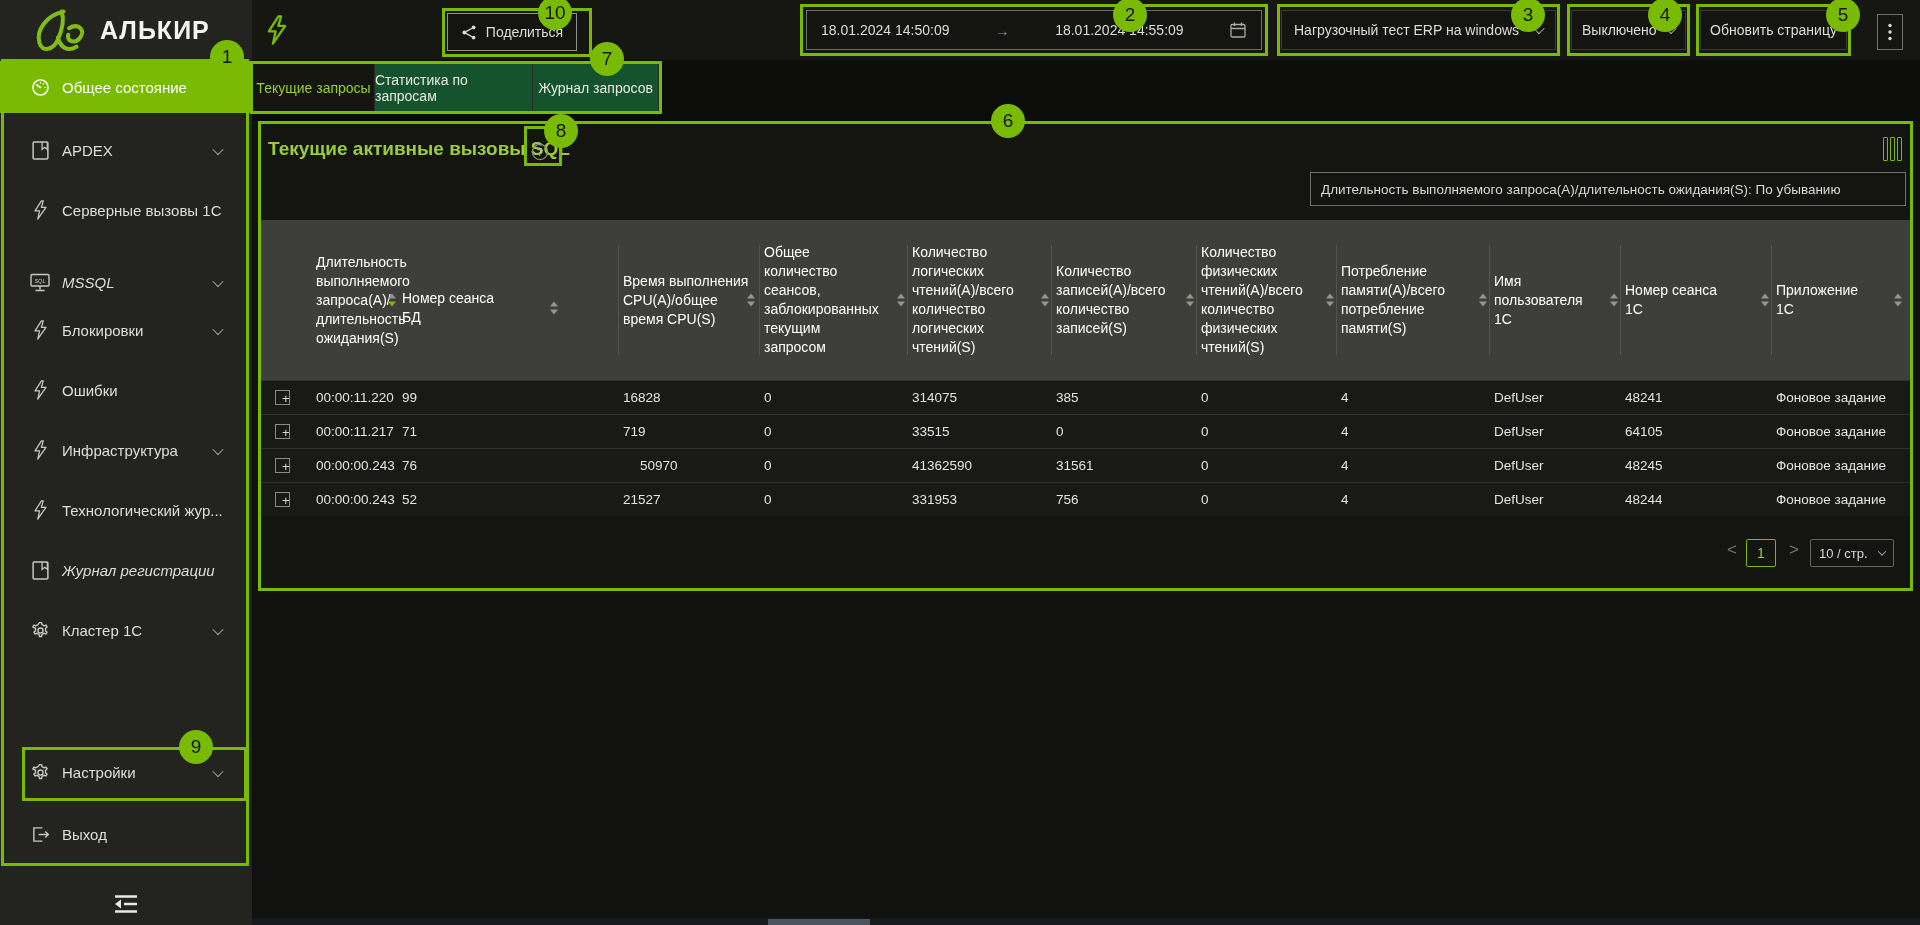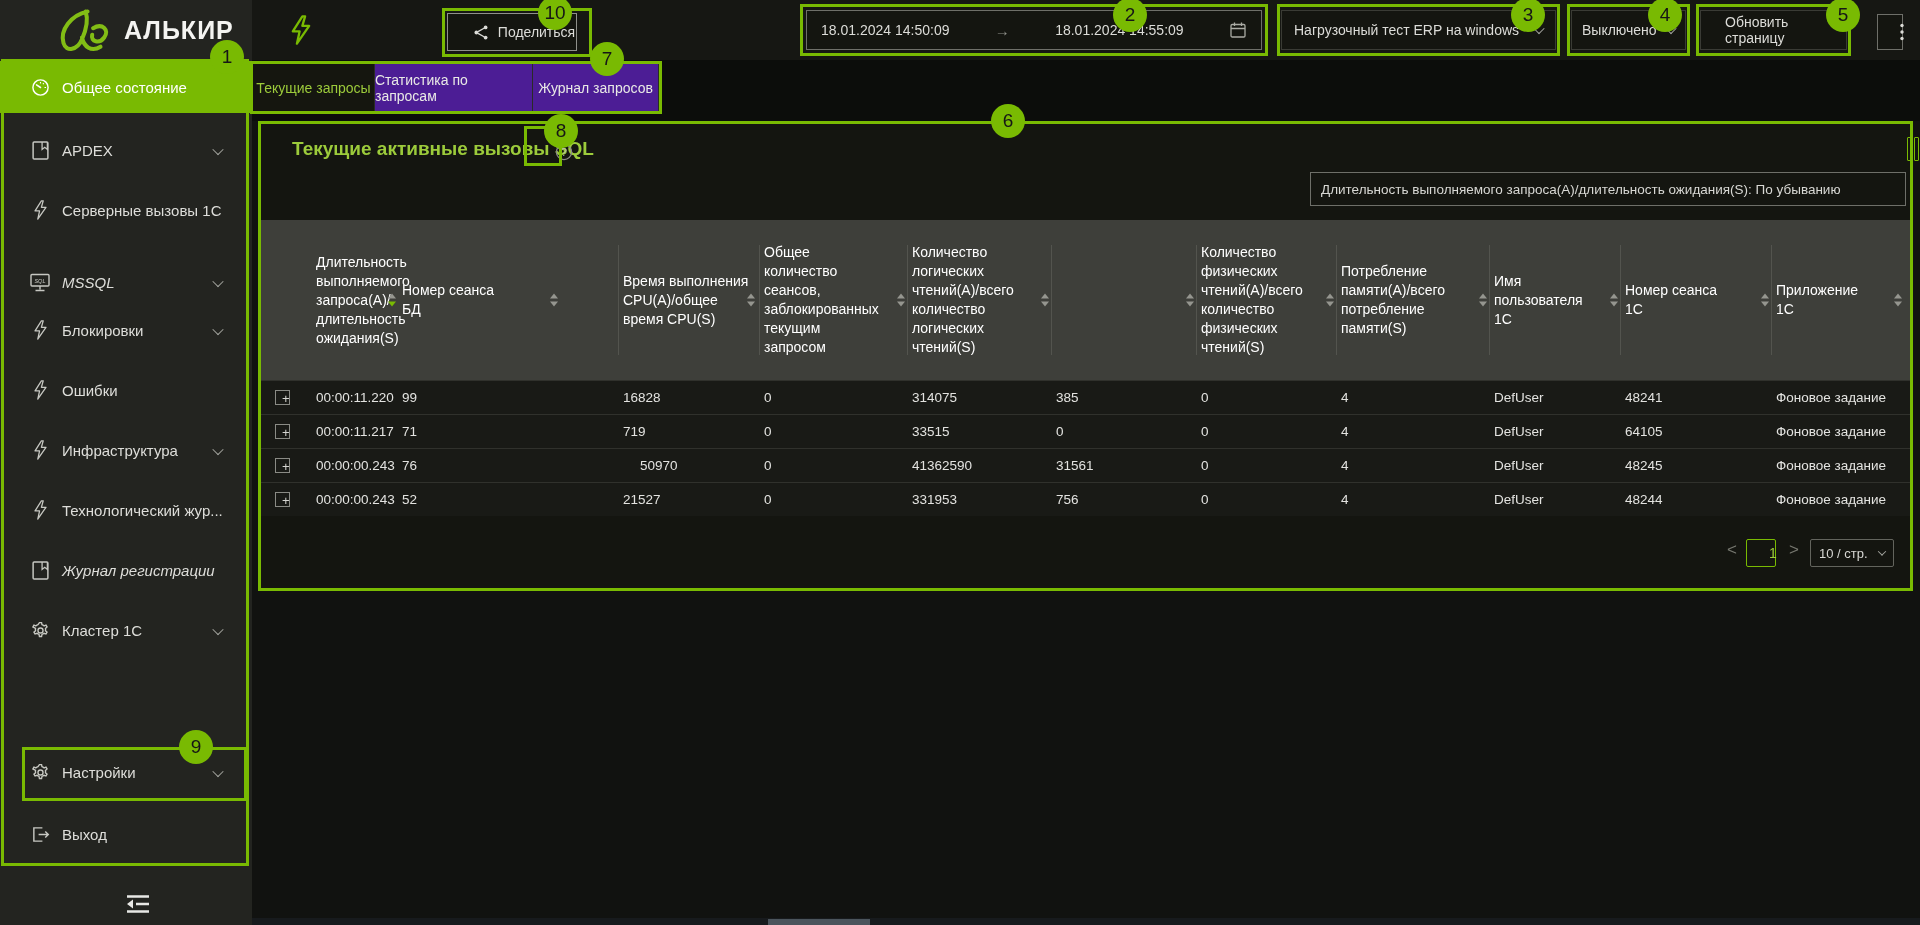--- a/index.html
+++ b/index.html
@@ -1,38 +1,38 @@
 <!DOCTYPE html>
 <html><head>
 <meta charset="utf-8">
 <style>
   html,body{margin:0;padding:0;background:#000;}
   *{box-sizing:border-box;}
   #stage{position:relative;width:1920px;height:925px;overflow:hidden;
          background:#111210;font-family:"Liberation Sans",sans-serif;color:#e4e4e1;}
-  .abs{position:absolute;padding-left:24px;}
+  .abs{position:absolute;}
 
   
   #topbar{left:0;top:0;width:1920px;height:60px;background:#161713;}
   #page-title{left:313px;top:0;height:60px;line-height:60px;font-size:27px;font-weight:700;color:#f1f1ee;}
   .ctrl{border:1px solid #6e6f69;background:#141510;display:flex;align-items:center;color:#dcdcd8;font-size:14px;}
   .ctrl-borderless{border:1px solid #3a3b35;}
   .chev{display:inline-block;width:8px;height:8px;border-right:1.6px solid #a3a49e;border-bottom:1.6px solid #a3a49e;transform:rotate(45deg) translate(-1px,-1px);}
   
   #sidebar{left:0;top:0;width:252px;height:925px;background:#232420;}
   .nav-item{position:absolute;left:0;width:252px;height:52px;display:flex;align-items:center;cursor:pointer;color:#dededa;font-size:15px;}
   .nav-item .nicon{position:absolute;left:30px;width:20px;height:20px;color:#c7c8c2;display:flex;align-items:center;justify-content:center;}
   .nav-item .nlabel{position:absolute;left:62px;white-space:nowrap;}
   .nav-item .nchev{position:absolute;left:214px;top:23px;}
   .nav-item.active{background:#79ba02;color:#fff;}
   .nav-item.active .nicon{color:#fff;}
   
   #tabrow{left:252px;top:60px;width:1668px;height:61px;background:#0c0d0b;}
   .tab{position:absolute;top:64px;height:47px;display:flex;align-items:center;justify-content:center;
-       background:#4c1d95;color:#e9e9e6;font-size:14px;cursor:pointer;border-right:1px solid #2a2b27;}
+       background:#14532d;color:#e9e9e6;font-size:14px;cursor:pointer;border-right:1px solid #2a2b27;}
   .tab.active{background:#15160f;color:#9ccb3b;}
   
   #panel{left:258px;top:121px;width:1655px;height:470px;background:#141510;}
   #section-title{left:268px;top:138px;font-size:19px;font-weight:700;color:#9ccb3b;}
   #sortbox{left:1310px;top:172px;width:596px;height:34px;border:1px solid #6e6f69;background:#141510;
            display:flex;align-items:center;padding:0 10px;font-size:13.5px;color:#d8d8d4;white-space:nowrap;}
   #colicon{left:1883px;top:137px;display:flex;gap:2px;}
   #colicon i{display:block;width:5px;height:24px;border:1.5px solid #79ba02;border-radius:1px;}
   
   #thead{left:261px;top:220px;width:1649px;height:160px;background:#3e3f3a;color:#fff;font-size:14px;line-height:19px;}
@@ -297,21 +297,21 @@
 
   <div id="thead" class="abs">
     <div class="hc" style="left:4px;width:45px;"></div>
     <div class="hc" style="left:55px;width:84px;">
       <div class="ht">Длительность выполняемого запроса(A)/длительность ожидания(S)</div>
       <span class="carets">
           <i class="up"></i>
           <i class="dn on"></i>
         </span>
     </div>
-    <div class="hc" style="left:141px;width:216px;">
+    <div class="hc" style="left:141px;width:216px;margin-top:8px;">
       <div class="ht" style="width:110px;">Номер сеанса БД</div>
       <span class="carets" style="right:60px;">
           <i class="up"></i>
           <i class="dn"></i>
         </span>
     </div>
     <div class="hc" style="left:362px;width:136px;">
       <div class="ht">Время выполнения CPU(A)/общее время CPU(S)</div>
       <span class="carets">
           <i class="up"></i>
@@ -326,20 +326,21 @@
         </span>
     </div>
     <div class="hc" style="left:651px;width:141px;">
       <div class="ht" style="width:112px;">Количество логических чтений(A)/всего количество логических чтений(S)</div>
       <span class="carets">
           <i class="up"></i>
           <i class="dn"></i>
         </span>
     </div>
     <div class="hc" style="left:795px;width:142px;">
+      <div class="ht" style="width:112px;">Количество записей(A)/всего количество записей(S)</div>
       <span class="carets">
           <i class="up"></i>
           <i class="dn"></i>
         </span>
     </div>
     <div class="hc" style="left:940px;width:137px;">
       <div class="ht" style="width:110px;">Количество физических чтений(A)/всего количество физических чтений(S)</div>
       <span class="carets">
           <i class="up"></i>
           <i class="dn"></i>

